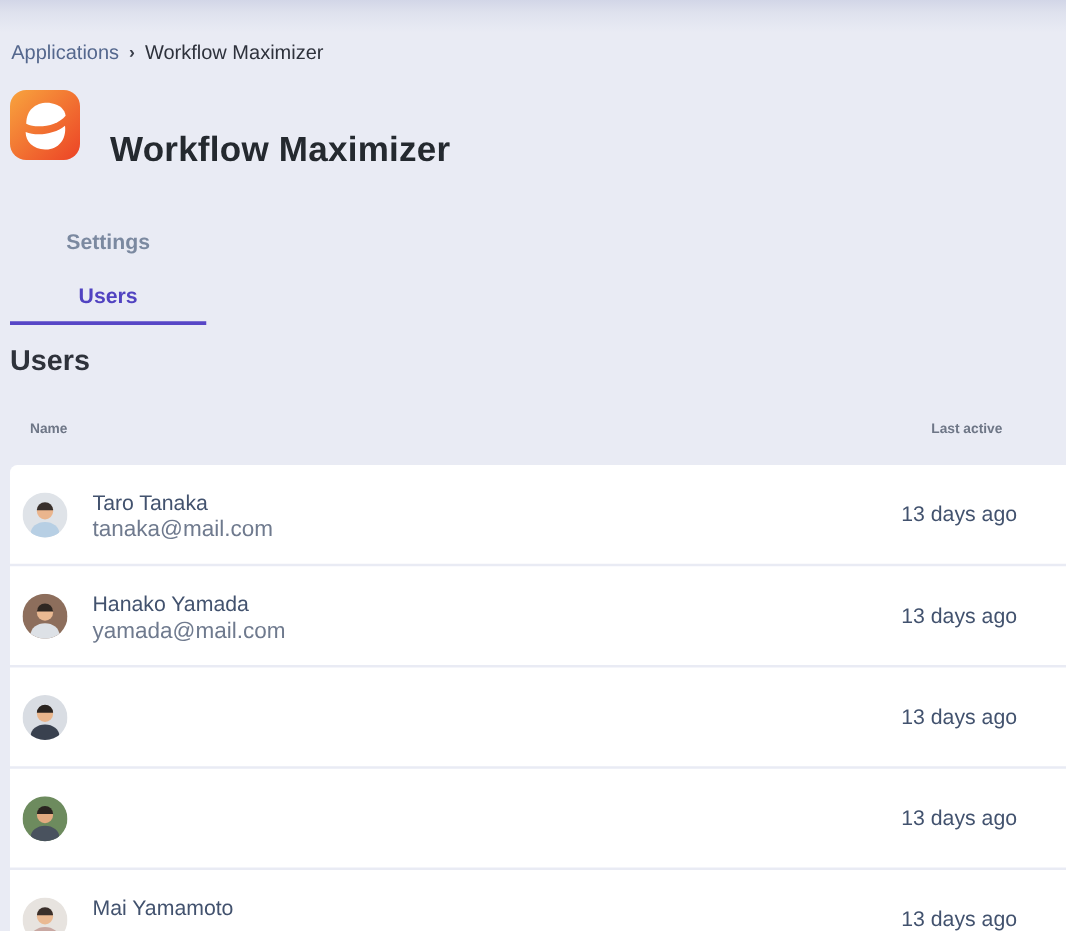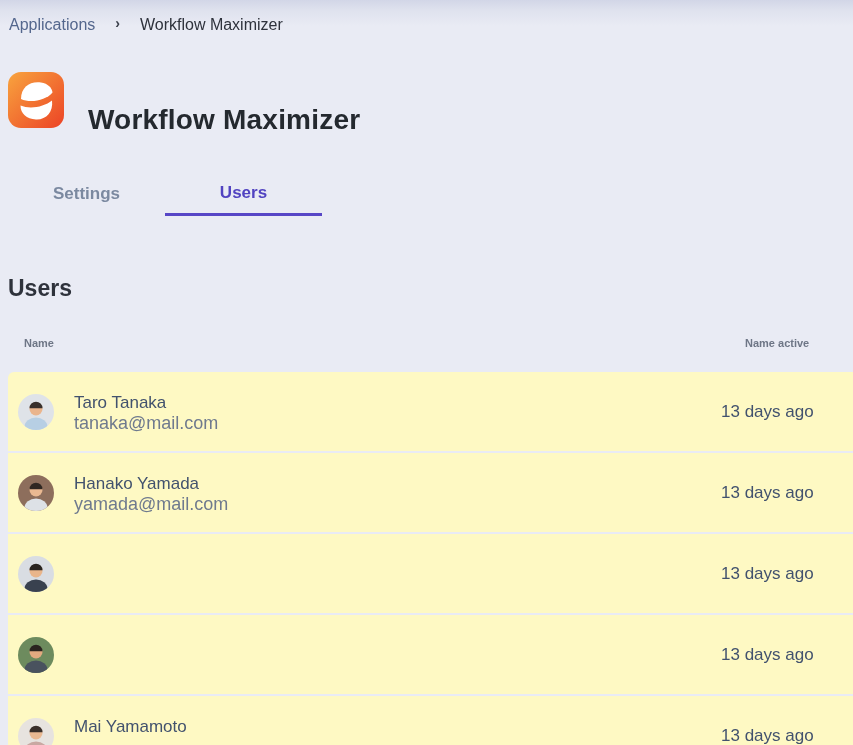--- a/index.html
+++ b/index.html
@@ -3,45 +3,45 @@
 <meta charset="utf-8">
 <style>
   html,body{margin:0;padding:0;}
   body{font-family:"Liberation Sans", sans-serif; -webkit-font-smoothing:antialiased;}
   .stage{position:relative;width:853px;height:745px;background:#e9ebf4;overflow:hidden;}
 
   .top-fade{position:absolute;top:0;left:0;width:853px;height:26px;
     background:linear-gradient(#d2d6e7 0%, #dfe2ee 40%, #e9ebf4 100%);}
 
   
-  .breadcrumb{position:absolute;top:16px;left:9px;font-size:16px;display:flex;gap:20px;}
+  .breadcrumb{position:absolute;top:34px;left:9px;font-size:16px;display:flex;gap:8px;}
   .crumb-link{color:#54678d;cursor:pointer;}
   .crumb-sep{color:#3a3f4a;font-size:14px;font-weight:700;transform:translateY(-1px);}
   .crumb-current{color:#2e323c;}
 
   
   .app-icon{position:absolute;top:72px;left:8px;width:56px;height:56px;display:block;}
   .app-title{position:absolute;top:85px;left:88px;font-size:28px;font-weight:700;color:#24292f;letter-spacing:.2px;}
 
   
-  .tabs{position:absolute;top:172px;left:8px;display:flex;}
+  .tabs{position:absolute;top:172px;left:8px;display:flex;flex-direction:column;}
   .tab{width:157px;height:44px;display:flex;align-items:center;justify-content:center;
     font-size:17px;font-weight:600;color:#7b89a0;cursor:pointer;box-sizing:border-box;}
   .tab.active{color:#5143c1;border-bottom:3px solid #5746c6;}
 
   
   .section-heading{position:absolute;top:256px;left:8px;font-size:23px;font-weight:700;color:#2e323b;}
 
   
   .col-header{position:absolute;top:337px;font-size:11px;font-weight:600;color:#6e7686;}
   .col-name{left:24px;}
   .col-last{left:745px;}
 
   .table{position:absolute;top:372px;left:8px;width:845px;}
-  .row{position:relative;height:79px;background:#fef9c3;margin-bottom:2px;
+  .row{position:relative;height:79px;background:#ffffff;margin-bottom:2px;
     display:flex;align-items:center;cursor:pointer;}
   .row:first-child{border-top-left-radius:6px;}
   .avatar{width:36px;height:36px;margin-left:10px;flex:0 0 auto;display:block;}
   .ident{margin-left:20px;display:flex;flex-direction:column;gap:4px;}
   .user-name{font-size:17px;color:#42526e;line-height:19px;}
   .user-email{font-size:18px;color:#6f7a8e;line-height:15px;min-height:15px;}
   .last-active{position:absolute;left:713px;top:50%;transform:translateY(-50%);
     font-size:17px;color:#42526e;white-space:nowrap;}
 </style>
 </head>
@@ -74,21 +74,21 @@
       <span>Settings</span>
     </div>
     <div class="tab active">
       <span>Users</span>
     </div>
   </div>
 
   <h2 class="section-heading">Users</h2>
 
   <div class="col-header col-name">Name</div>
-  <div class="col-header col-last">Name active</div>
+  <div class="col-header col-last">Last active</div>
 
   <div class="table">
 
     <div class="row">
       <svg class="avatar" viewBox="0 0 36 36">
         <defs>
             <clipPath id="av0">
               <circle cx="18" cy="18" r="18"></circle>
             </clipPath>
           </defs>

